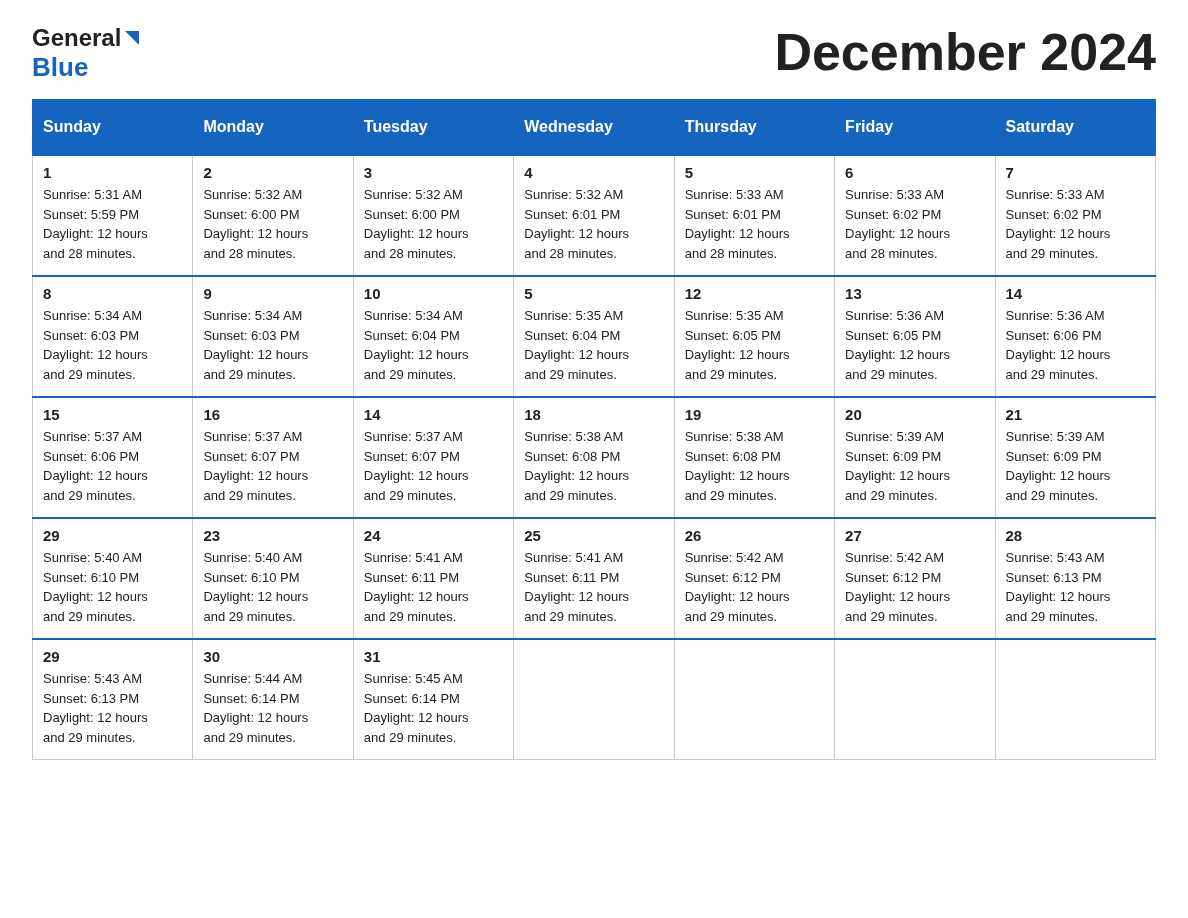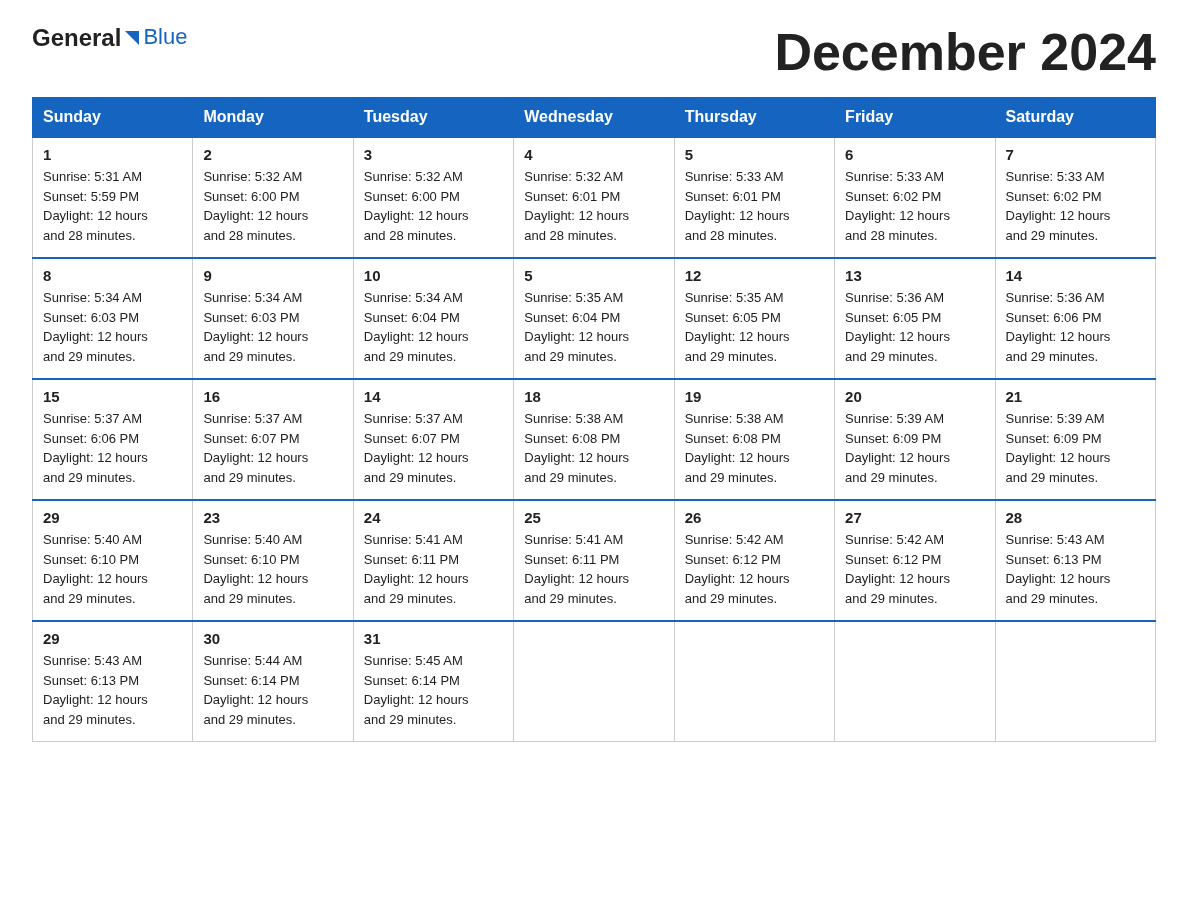--- a/index.html
+++ b/index.html
@@ -12,28 +12,28 @@
       min-height: 918px;
     }
     .header-row {
       display: flex;
       justify-content: space-between;
       align-items: flex-start;
       margin-bottom: 16px;
     }
     .logo {
       display: flex;
-      flex-direction: row;
+      flex-direction: column;
       align-items: flex-start;
       justify-content: space-between;
     }
     .logo-blue-text {
       color: #1565c0;
-      font-size: 22px;
-      font-weight: normal;
+      font-size: 26px;
+      font-weight: bold;
     }
     .title-block {
       text-align: right;
       margin-left: 16px;
     }
     .month-title {
       font-size: 52px;
       font-weight: bold;
       color: #222;
       line-height: 1.1;
@@ -46,21 +46,21 @@
     .calendar-table {
       width: 100%;
       border-collapse: collapse;
       margin-top: 8px;
     }
     .calendar-table th {
       background: #1565c0;
       color: #fff;
       font-size: 16px;
       font-weight: bold;
-      padding: 10px 10px;
+      padding: 18px 10px;
       text-align: left;
       border: 1px solid #1565c0;
     }
     .calendar-table td {
       vertical-align: top;
       padding: 8px 10px 12px 10px;
       border: 1px solid #ccc;
       font-size: 13px;
       color: #222;
       width: 14.28%;

